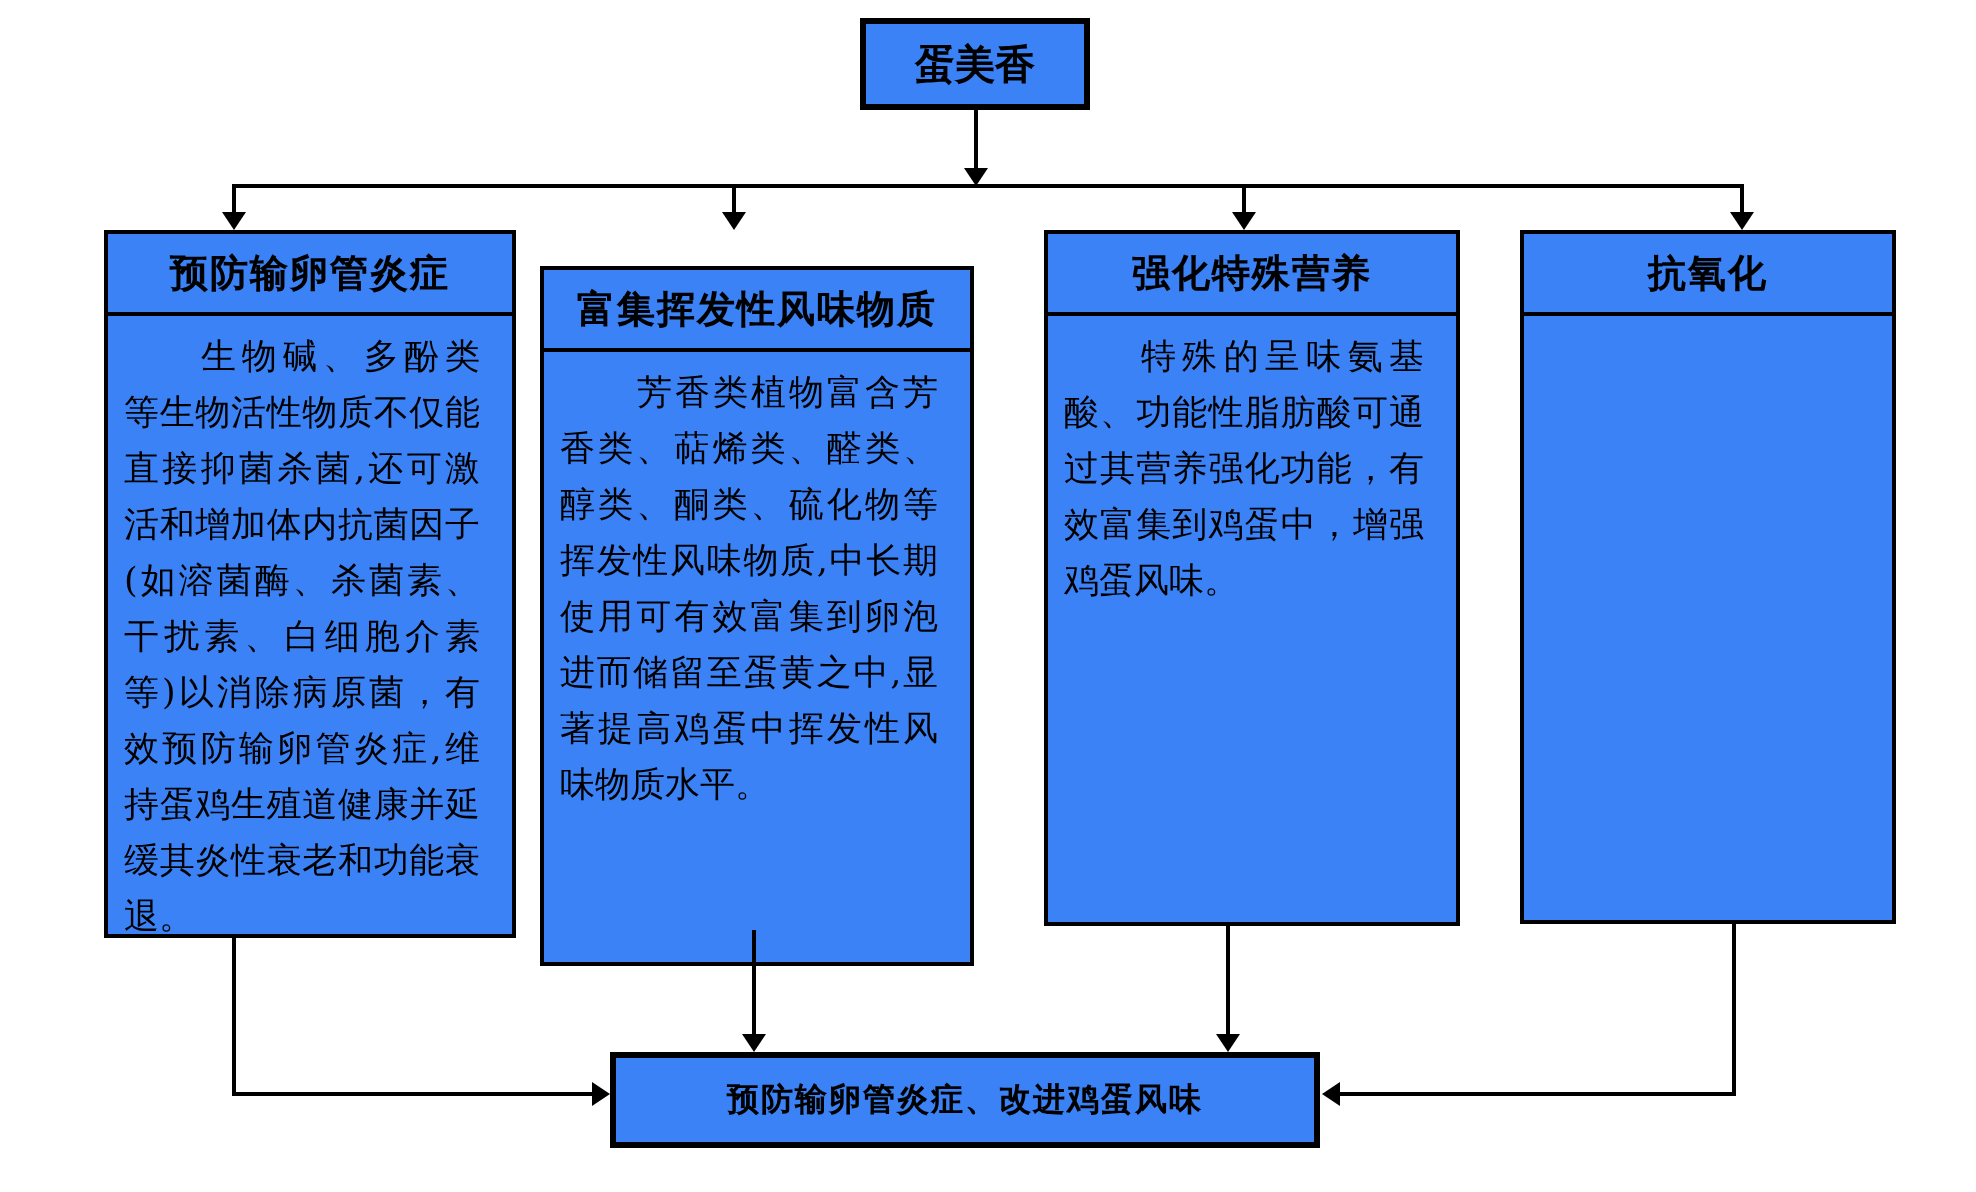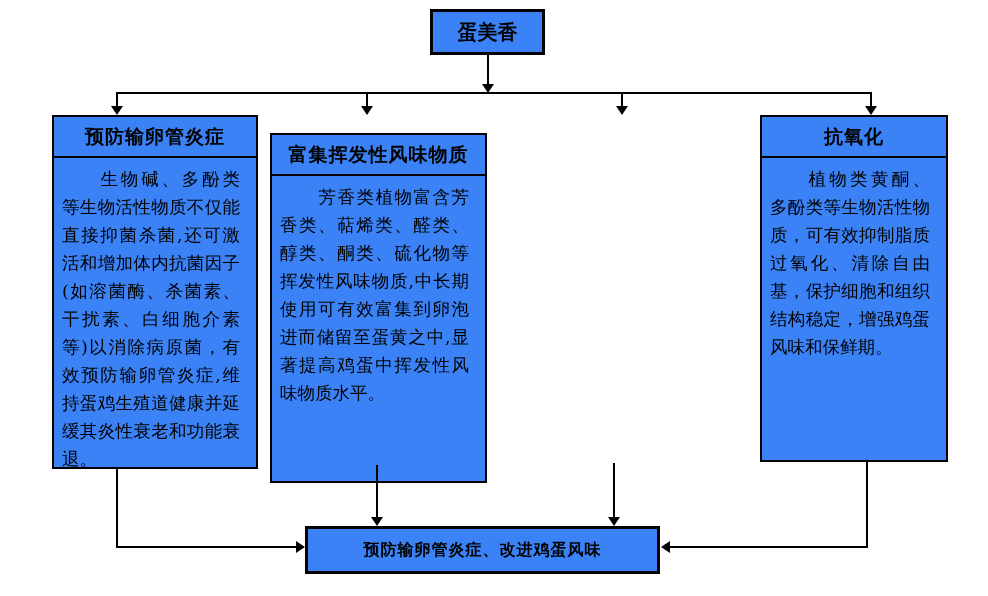--- a/index.html
+++ b/index.html
@@ -91,24 +91,27 @@
   <div class="box branch" id="branch-0">
     <div class="branch-title">预防输卵管炎症</div>
     <div class="branch-body">生物碱、多酚类等生物活性物质不仅能直接抑菌杀菌,还可激活和增加体内抗菌因子(如溶菌酶、杀菌素、干扰素、白细胞介素等)以消除病原菌，有效预防输卵管炎症,维持蛋鸡生殖道健康并延缓其炎性衰老和功能衰退。</div>
   </div>
 
   <div class="box branch" id="branch-1">
     <div class="branch-title">富集挥发性风味物质</div>
     <div class="branch-body">芳香类植物富含芳香类、萜烯类、醛类、醇类、酮类、硫化物等挥发性风味物质,中长期使用可有效富集到卵泡进而储留至蛋黄之中,显著提高鸡蛋中挥发性风味物质水平。</div>
   </div>
 
+  <div class="box branch" id="branch-2">
+    <div class="branch-title">强化特殊营养</div>
+    <div class="branch-body">特殊的呈味氨基酸、功能性脂肪酸可通过其营养强化功能，有效富集到鸡蛋中，增强鸡蛋风味。</div>
+  </div>
 
   <div class="box branch" id="branch-3">
     <div class="branch-title">抗氧化</div>
-    <div class="branch-body">植物类黄酮、多酚类等生物活性物质，可有效抑制脂质过氧化、清除自由基，保护细胞和组织结构稳定，增强鸡蛋风味和保鲜期。</div>
   </div>
 
   <div class="line" style="left:116px; top:469px; width:2px; height:79px;"></div>
   <div class="line" style="left:116px; top:546px; width:181px; height:2px;"></div>
   <div class="arrow arrow-right" style="left:296px; top:541px;"></div>
 
   <div class="line" style="left:376px; top:465px; width:2px; height:52px;"></div>
   <div class="arrow arrow-down" style="left:371px; top:517px;"></div>
 
   <div class="line" style="left:613px; top:463px; width:2px; height:54px;"></div>

